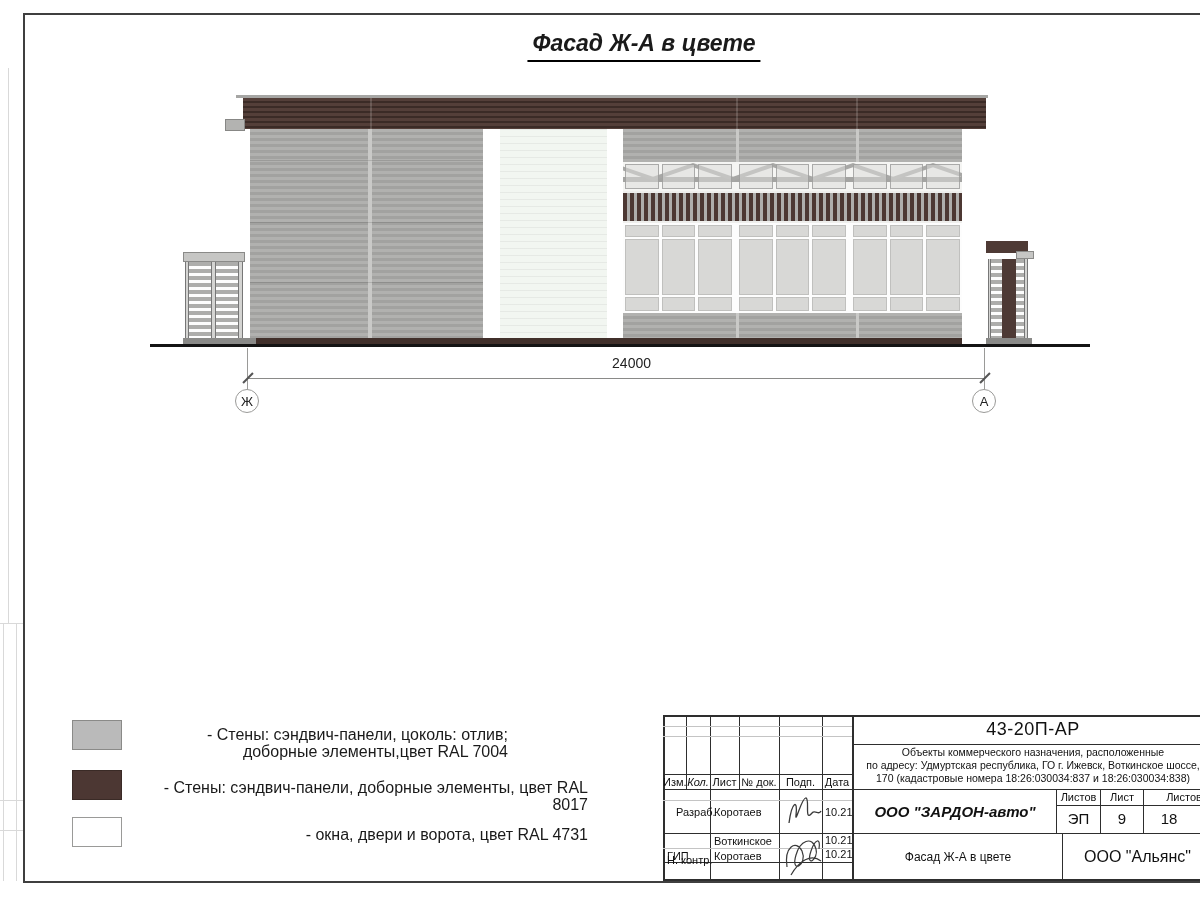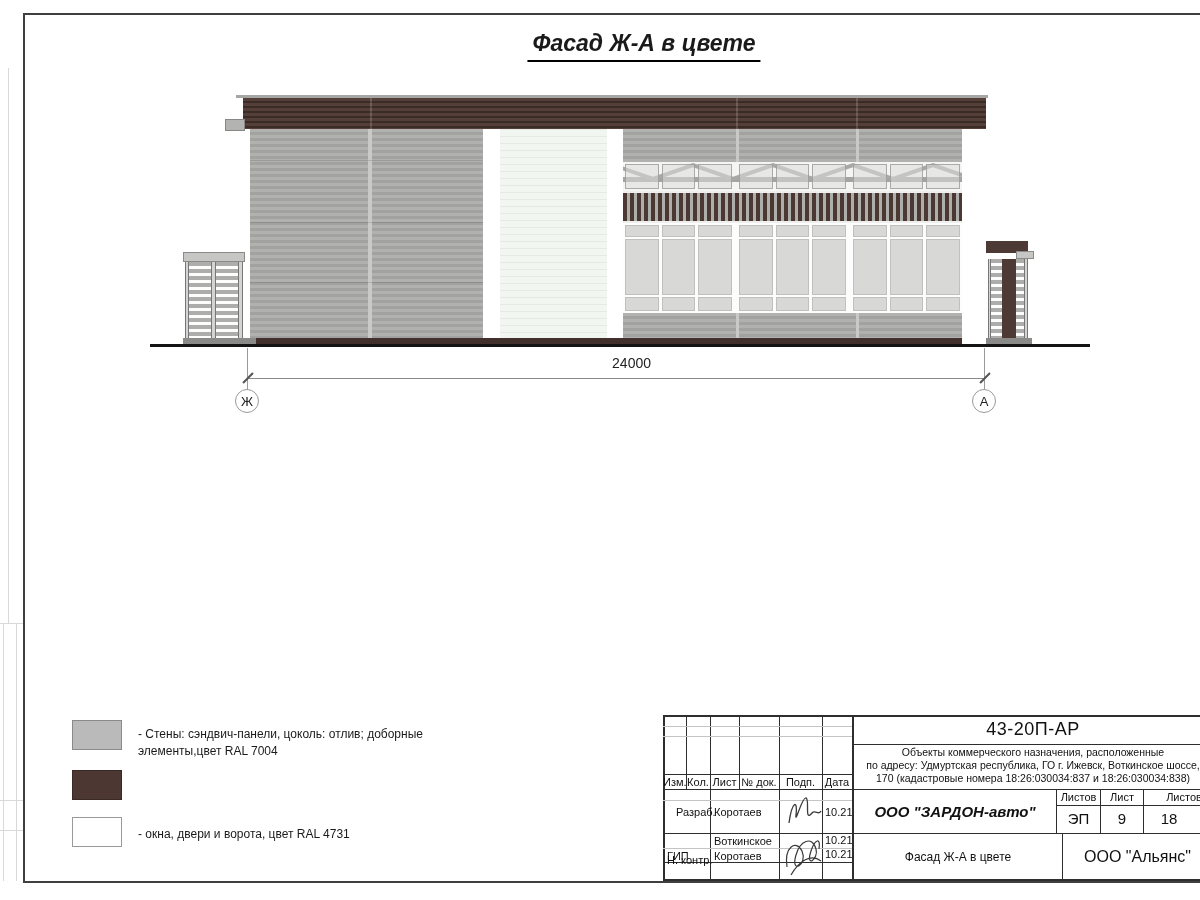--- a/index.html
+++ b/index.html
@@ -38,21 +38,21 @@
   
   .dimline{background:#8a8a88;}
   .extline{background:#9a9a98;}
   .tick{width:14px;height:2px;background:#555;transform:rotate(-45deg);}
   .dim-label{font-size:14px;color:#222;text-align:center;}
   .axis-circle{width:24px;height:24px;border:1px solid #9a9a98;border-radius:50%;background:#fff;
                display:flex;align-items:center;justify-content:center;font-size:13px;color:#222;box-sizing:border-box;}
   
   .swatch{width:50px;height:30px;box-sizing:border-box;border:1px solid #8a8a88;}
   .sw-gray{background:#bababa;} .sw-brown{background:#4c3733;border-color:#3a2a26;} .sw-white{background:#ffffff;border-color:#9a9a98;}
-  .legend-label{font-size:12px;line-height:17px;color:#1a1a1a;width:370px;}
+  .legend-label{font-size:16px;line-height:17px;color:#1a1a1a;width:370px;text-align:right;}
   
   .tb-line{background:#2e2e2e;}
   .tb-light{background:#c4c4c4;}
   .tb-text{font-size:11px;color:#111;white-space:nowrap;}
   .tb-center{text-align:center;}
   .doc-number{font-size:18px;color:#111;text-align:center;letter-spacing:0.5px;}
   .addr{font-size:10.5px;line-height:13px;color:#111;text-align:center;white-space:nowrap;}
   .dev{font-size:15px;font-style:italic;font-weight:bold;color:#111;text-align:center;white-space:nowrap;}
   .stage-val{font-size:15px;color:#111;text-align:center;}
   .org{font-size:16px;color:#111;text-align:center;white-space:nowrap;}
@@ -201,20 +201,21 @@
   <div class="abs dimline" style="left:247px;top:378px;width:738px;height:1px;"></div>
   <div class="abs tick" style="left:241px;top:377px;"></div>
   <div class="abs tick" style="left:978px;top:377px;"></div>
   <div class="abs dim-label" style="left:571px;top:355px;width:80px;text-align:right;">24000</div>
   <div class="abs axis-circle" style="left:235px;top:389px;">Ж</div>
   <div class="abs axis-circle" style="left:972px;top:389px;">А</div>
 
   <div class="abs swatch sw-gray" style="left:72px;top:720px;"></div>
   <div class="abs legend-label" style="left:138px;top:726px;">- Стены: сэндвич-панели, цоколь: отлив; доборные элементы,цвет RAL 7004</div>
   <div class="abs swatch sw-brown" style="left:72px;top:770px;"></div>
+  <div class="abs legend-label" style="left:138px;top:779px;width:450px;">- Стены: сэндвич-панели, доборные элементы, цвет RAL 8017</div>
   <div class="abs swatch sw-white" style="left:72px;top:817px;"></div>
   <div class="abs legend-label" style="left:138px;top:826px;width:450px;">- окна, двери и ворота, цвет RAL 4731</div>
 
   <div class="abs tb-line" style="left:663px;top:715px;width:549px;height:2px;"></div>
   <div class="abs tb-line" style="left:663px;top:715px;width:2px;height:166px;"></div>
   <div class="abs tb-line" style="left:663px;top:879px;width:549px;height:2px;"></div>
 
   <div class="abs tb-line" style="left:686px;top:715px;width:1px;height:74px;"></div>
   <div class="abs tb-line" style="left:710px;top:715px;width:1px;height:166px;"></div>
   <div class="abs tb-line" style="left:739px;top:715px;width:1px;height:74px;"></div>
@@ -231,21 +232,21 @@
   <div class="abs tb-line" style="left:854px;top:744px;width:358px;height:1px;"></div>
   <div class="abs tb-line" style="left:663px;top:774px;width:189px;height:1px;"></div>
   <div class="abs tb-line" style="left:663px;top:789px;width:549px;height:1px;"></div>
   <div class="abs tb-light" style="left:663px;top:800px;width:189px;height:1px;"></div>
   <div class="abs tb-line" style="left:1056px;top:805px;width:156px;height:1px;"></div>
   <div class="abs tb-line" style="left:663px;top:833px;width:549px;height:1px;"></div>
   <div class="abs tb-light" style="left:663px;top:848px;width:189px;height:1px;"></div>
   <div class="abs tb-line" style="left:663px;top:862px;width:189px;height:1px;"></div>
 
   <div class="abs tb-text tb-center" style="left:663px;top:776px;width:23px;">Изм.</div>
-  <div class="abs tb-text tb-center" style="left:686px;top:776px;width:24px;">Кол.</div>
+  <div class="abs tb-text tb-center" style="left:686px;top:776px;width:24px;font-style:italic;">Кол.</div>
   <div class="abs tb-text tb-center" style="left:710px;top:776px;width:29px;">Лист</div>
   <div class="abs tb-text tb-center" style="left:739px;top:776px;width:40px;">№ док.</div>
   <div class="abs tb-text tb-center" style="left:779px;top:776px;width:43px;">Подп.</div>
   <div class="abs tb-text tb-center" style="left:822px;top:776px;width:30px;">Дата</div>
 
   <div class="abs tb-text" style="left:667px;top:806px;padding-left:9px;">Разраб.</div>
   <div class="abs tb-text" style="left:714px;top:806px;">Коротаев</div>
   <div class="abs tb-text" style="left:825px;top:806px;">10.21</div>
   <div class="abs tb-text" style="left:667px;top:854px;">Н. контр.</div>
   <div class="abs tb-text" style="left:714px;top:835px;">Воткинское</div>

